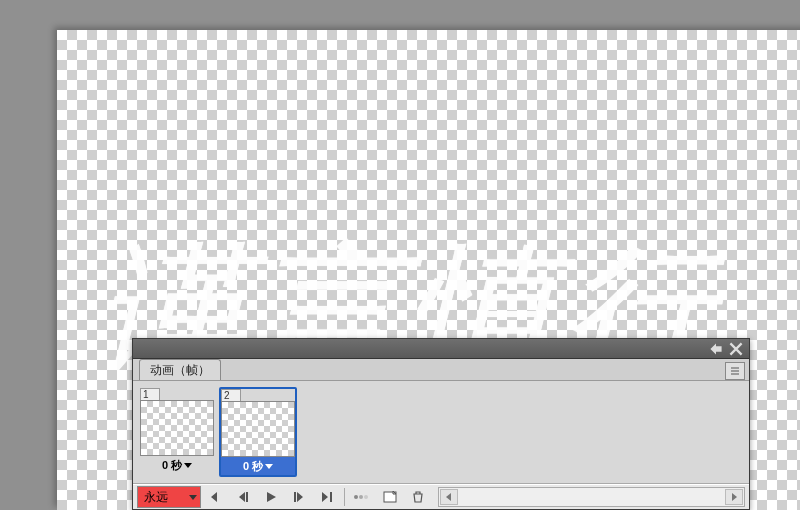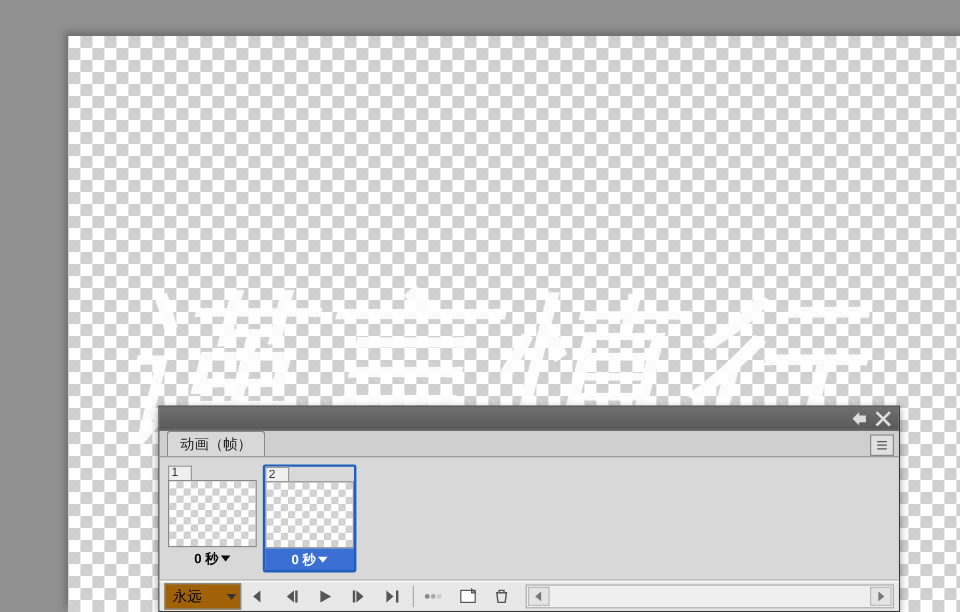--- a/index.html
+++ b/index.html
@@ -75,21 +75,21 @@
     font-size:11px;color:#000;font-weight:bold;}
   .frame.selected{border:2px solid #1f5fbf;}
   .frame.selected .delay{background:#3b6fd1;color:#fff;}
   .tri{display:inline-block;width:0;height:0;border-left:4px solid transparent;
     border-right:4px solid transparent;border-top:5px solid currentColor;margin-left:2px;}
   .anim-toolbar{
     height:26px;background:#e8e8e8;border-top:1px solid #fff;
     display:flex;align-items:center;padding:0 4px;gap:0;
   }
   .loop-sel{
-    height:20px;border:1px solid #8a8a8a;background:#a16207;
+    height:20px;border:1px solid #8a8a8a;background:#ef4444;
     padding:0 14px 0 6px;display:flex;align-items:center;position:relative;
     cursor:pointer;min-width:42px;
   }
   .loop-sel .tri{position:absolute;right:3px;top:8px;color:#333;}
   .tb-btn{
     width:26px;height:22px;display:flex;align-items:center;justify-content:center;
     border:1px solid transparent;cursor:pointer;color:#444;
   }
   .tb-sep{width:1px;height:18px;background:#aaa;margin:0 3px;}
   .scroll-track{

